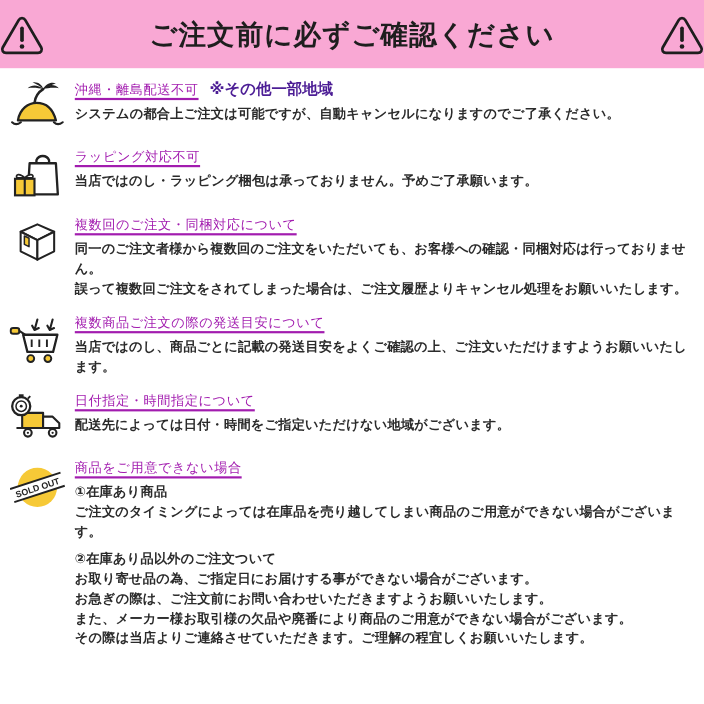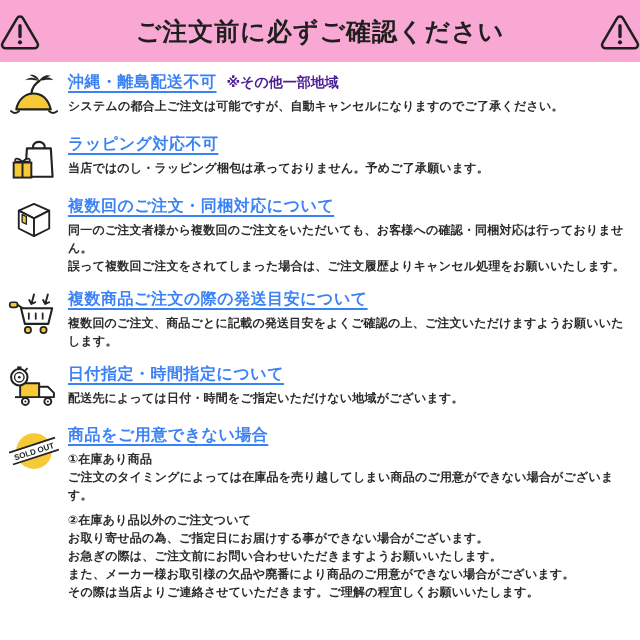--- a/index.html
+++ b/index.html
@@ -43,23 +43,23 @@
     flex:1;
     min-width:0;
   }
   .sec-title-row{
     display:flex;
     align-items:baseline;
     gap:10px;
     margin-bottom:4px;
   }
   .sec-title{
-    font-size:16px;
-    font-weight:bold;
-    color:#3b82f6;
+    font-size:12px;
+    font-weight:normal;
+    color:#a21caf;
     text-decoration:underline;
     text-underline-offset:4px;
     text-decoration-thickness:1.5px;
     letter-spacing:0.5px;
   }
   .sec-title-suffix{
     font-size:14px;
     font-weight:bold;
     color:#4c1d95;
   }
@@ -167,21 +167,21 @@
         <line x1="32" y1="25" x2="32" y2="33" stroke="#222" stroke-width="2"></line>
         <line x1="40" y1="25" x2="40" y2="33" stroke="#222" stroke-width="2"></line>
         <circle cx="23" cy="45" r="3.6" fill="#F6C937" stroke="#222" stroke-width="2"></circle>
         <circle cx="41" cy="45" r="3.6" fill="#F6C937" stroke="#222" stroke-width="2"></circle>
       </svg>
     </div>
     <div class="content">
       <div class="sec-title-row">
         <span class="sec-title">複数商品ご注文の際の発送目安について</span>
       </div>
-      <div class="body-line">複数回のご注文、商品ごとに記載の発送目安をよくご確認の上、ご注文いただけますようお願いいたします。</div>
+      <div class="body-line">当店ではのし、商品ごとに記載の発送目安をよくご確認の上、ご注文いただけますようお願いいたします。</div>
     </div>
   </div>
 
   <div class="section">
     <div class="icon-col">
       <svg viewBox="0 0 60 52" width="52" height="45">
         <path d="M14 20 h22 v16 h-22 Z" fill="#F6C937" stroke="#222" stroke-width="2.2" stroke-linejoin="round"></path>
         <path d="M36 24 h10 l7 7 v5 h-17 Z" fill="#ffffff" stroke="#222" stroke-width="2.2" stroke-linejoin="round"></path>
         <circle cx="20" cy="41" r="4" fill="#ffffff" stroke="#222" stroke-width="2.2"></circle>
         <circle cx="20" cy="41" r="1.2" fill="#222"></circle>

